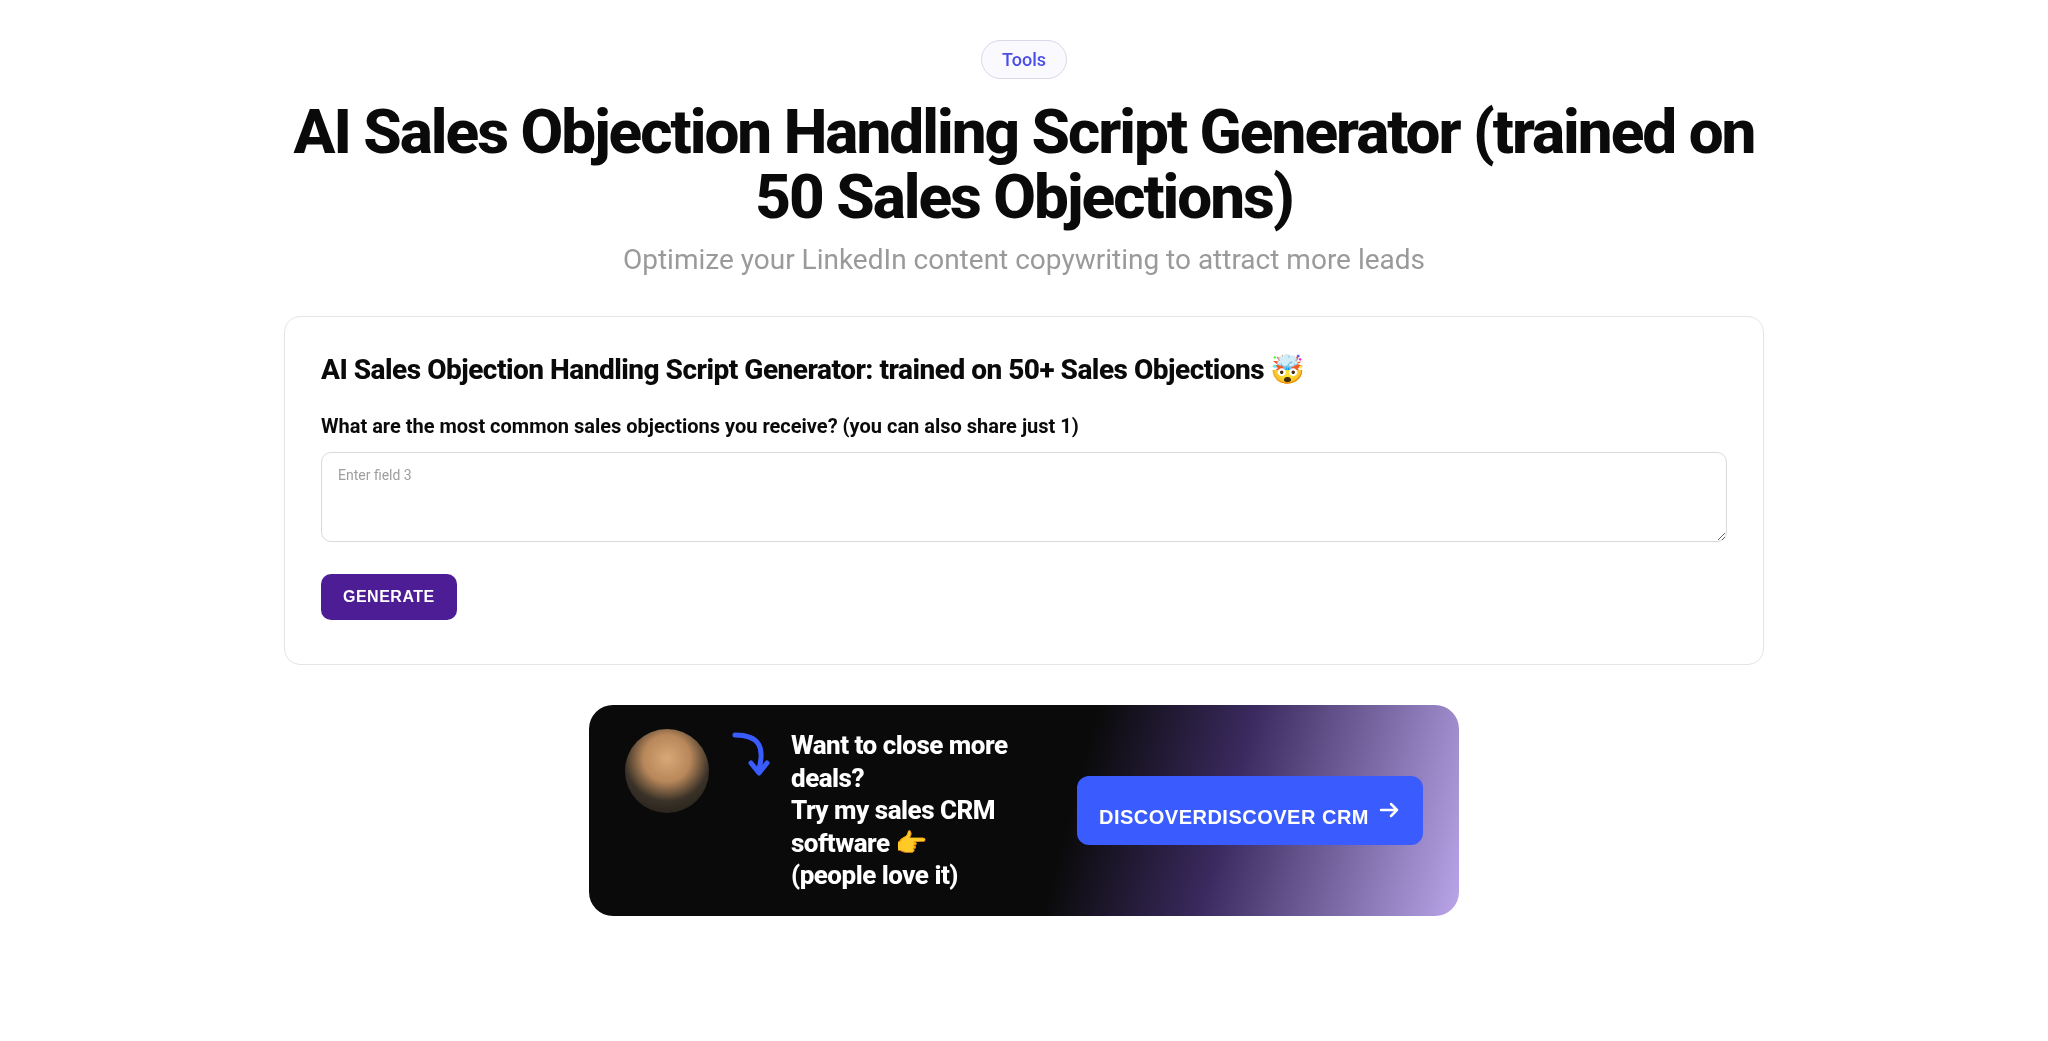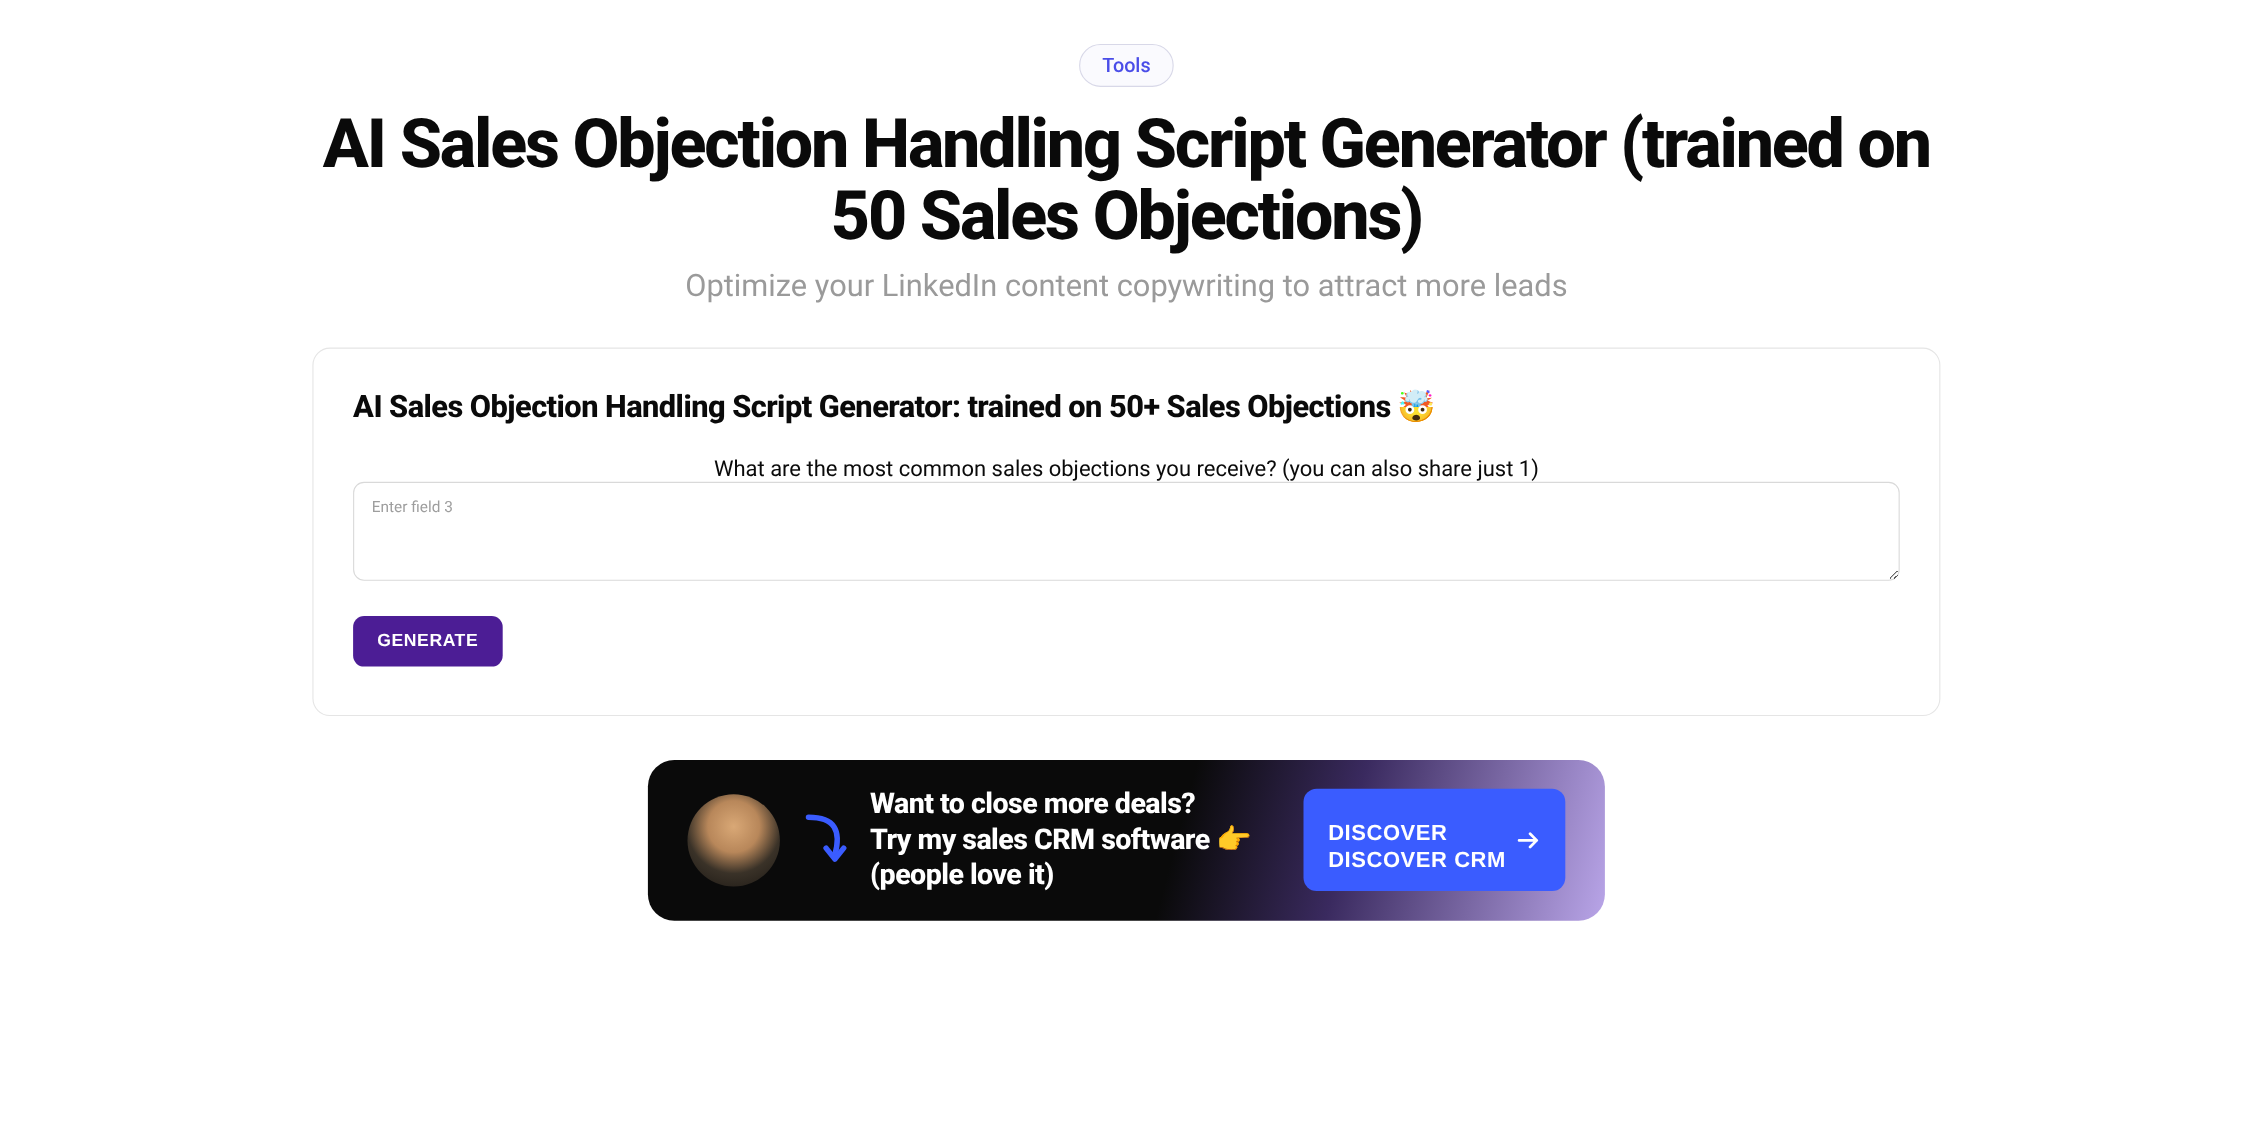--- a/index.html
+++ b/index.html
@@ -53,24 +53,24 @@
     }
     .card-title {
       font-size: 28px;
       font-weight: 800;
       letter-spacing: -0.5px;
       margin-bottom: 28px;
       color: #0a0a0a;
     }
     .field-label {
       font-size: 20px;
-      font-weight: 400;
+      font-weight: 700;
+      margin-bottom: 14px;
       display: block;
       color: #0a0a0a;
-      text-align: center;
     }
     .textarea {
       width: 100%;
       min-height: 90px;
       padding: 14px 16px;
       border: 1px solid #d9d9d9;
       border-radius: 10px;
       font-size: 14px;
       font-family: inherit;
       resize: vertical;
@@ -97,21 +97,20 @@
       border-radius: 24px;
       padding: 24px 36px;
       display: flex;
       align-items: center;
       gap: 24px;
       background: linear-gradient(105deg, #0a0a0a 0%, #0a0a0a 55%, #3a2a5f 72%, #b9a5e8 100%);
       color: #ffffff;
     }
     .promo-left {
       display: flex;
-      align-items: center;
       gap: 20px;
       flex: 1;
     }
     .avatar {
       width: 84px;
       height: 84px;
       border-radius: 50%;
       flex-shrink: 0;
       background: radial-gradient(circle at 50% 35%, #d9a876 0%, #b8875a 34%, #3a3228 62%, #1a1612 100%);
       position: relative;
@@ -141,21 +140,21 @@
       cursor: pointer;
       display: flex;
       align-items: center;
       gap: 8px;
       flex-shrink: 0;
       line-height: 1.2;
       text-align: left;
     }
     .cta-text {
       display: flex;
-      flex-direction: column;
+      flex-direction: row;
       margin-top: 13px;
     }
     .arrow-icon {
       width: 24px;
       height: 24px;
       flex-shrink: 0;
     }
   </style>
 </head>
 <body>

